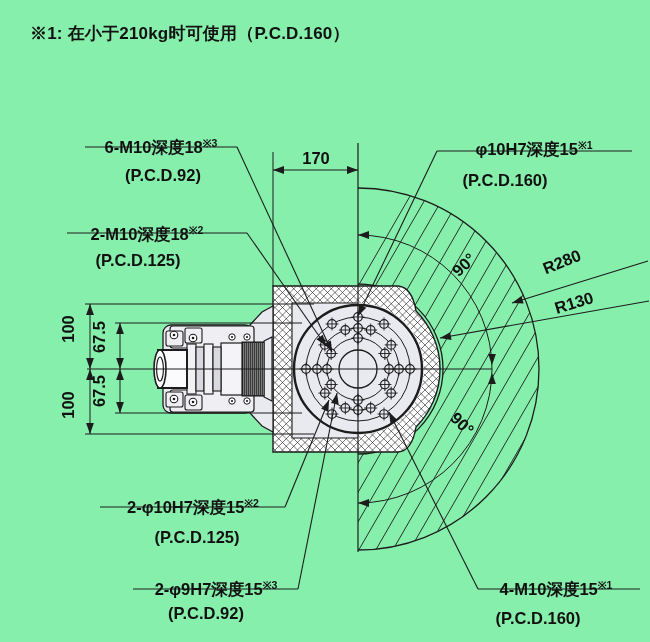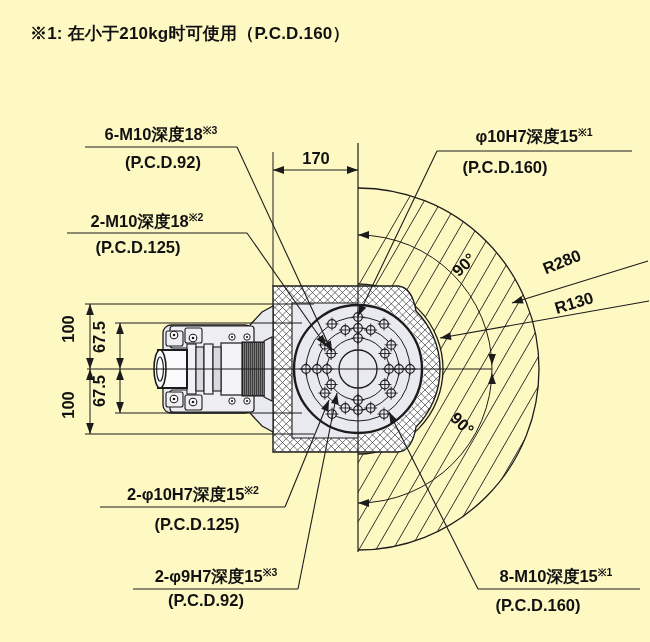--- a/index.html
+++ b/index.html
@@ -1,22 +1,22 @@
 <!DOCTYPE html>
 <html><head>
 <meta charset="utf-8">
 <style>
   html,body{margin:0;padding:0;background:#fff;}
-  .canvas{position:relative;width:650px;height:642px;background:#fef9c3;overflow:hidden;
+  .canvas{position:relative;width:650px;height:642px;background:#86efac;overflow:hidden;
           font-family:"Liberation Sans",sans-serif;color:#111;text-decoration:underline;}
   svg{position:absolute;left:0;top:0;}
   .note-block{position:absolute;left:30px;top:20px;}
   .note-line{font-size:17px;font-weight:600;line-height:28px;white-space:nowrap;letter-spacing:0.2px;}
   .lbl{position:absolute;white-space:nowrap;font-size:16.5px;font-weight:600;
-       transform:translate(-50%,-50%);line-height:1;}
+       transform:translate(-50%,-50%);line-height:1;margin-top:13px;}
   .lbl sup{font-size:10.5px;vertical-align:6px;font-weight:600;}
   .dim{position:absolute;white-space:nowrap;font-size:16.5px;font-weight:600;transform:translate(-50%,-50%);}
   .rot90{transform:translate(-50%,-50%) rotate(-90deg);}
 </style>
 </head>
 <body>
 
 <div class="canvas">
 
   <svg id="dwg" width="650" height="642" viewBox="0 0 650 642">
@@ -530,21 +530,21 @@
   </div>
 
   <div class="lbl" style="left:216px;top:576px">
     <span>2-φ9H7深度15</span><sup>※3</sup>
   </div>
   <div class="lbl" style="left:206px;top:600px">
     <span>(P.C.D.92)</span>
   </div>
 
   <div class="lbl" style="left:556px;top:576px">
-    <span>8-M10深度15</span><sup>※1</sup>
+    <span>4-M10深度15</span><sup>※1</sup>
   </div>
   <div class="lbl" style="left:538px;top:605px">
     <span>(P.C.D.160)</span>
   </div>
 
   <div class="dim" style="left:316px;top:158px">170</div>
   <div class="dim rot90" style="left:68px;top:329px">100</div>
   <div class="dim rot90" style="left:68px;top:405px">100</div>
   <div class="dim rot90" style="left:99px;top:337px">67.5</div>
   <div class="dim rot90" style="left:99px;top:391px">67.5</div>

